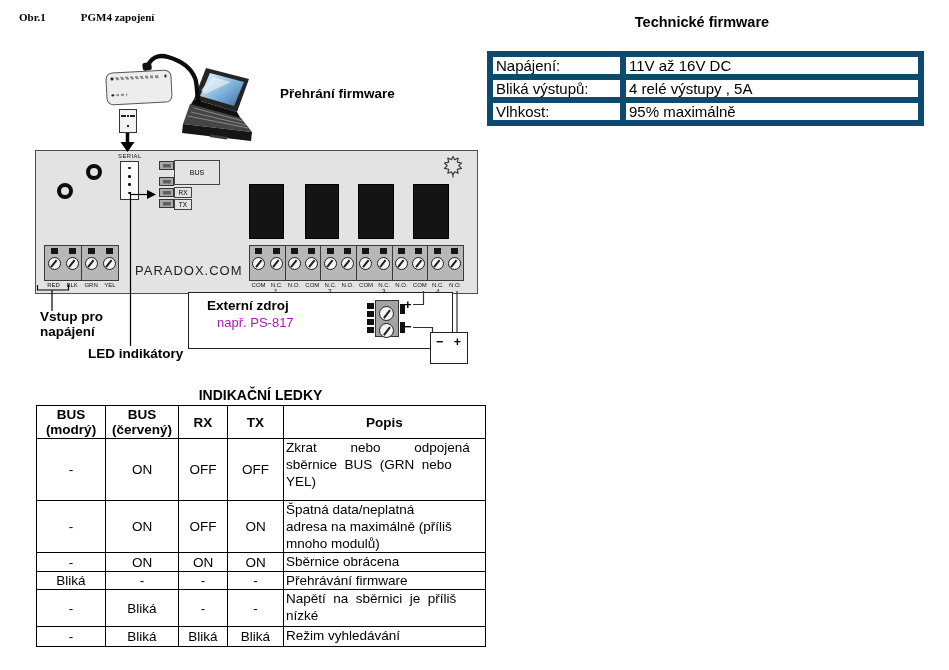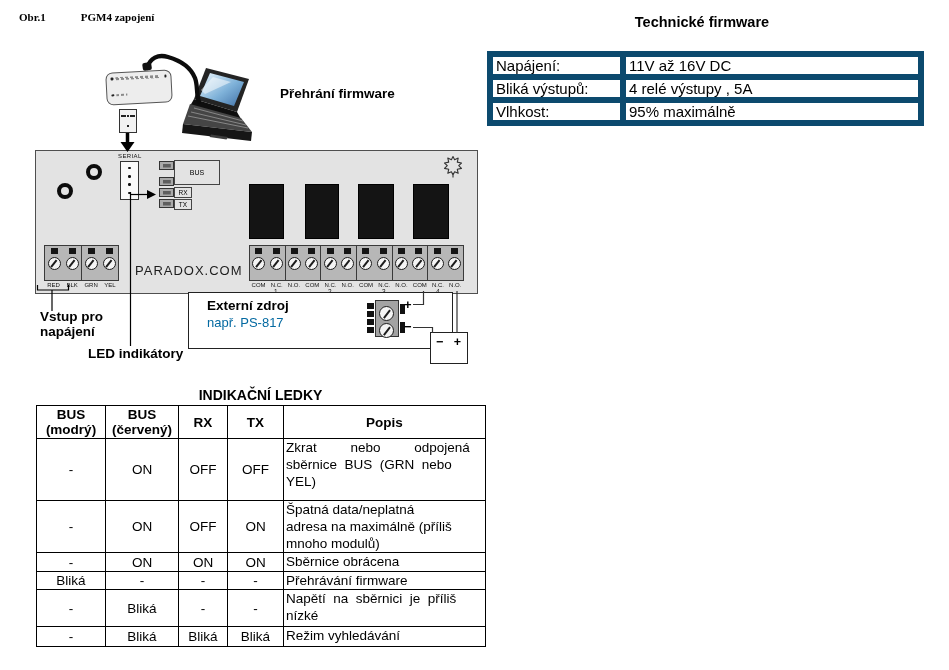--- a/index.html
+++ b/index.html
@@ -44,21 +44,21 @@
   .gdigit{position:absolute;top:137px;font-size:6.5px;color:#111;}
 
   
   .power-label{left:40px;top:309px;font-size:13.5px;font-weight:bold;line-height:15px;white-space:pre-line;}
   .ledind-label{left:88px;top:346px;font-size:13.5px;font-weight:bold;}
   .fw-label{left:280px;top:86px;font-size:13.5px;font-weight:bold;}
 
   
   .extbox{left:188px;top:292px;width:227px;height:55px;border:1.2px solid #222;background:#fff;z-index:2;padding-left:36px;}
   .extbox .tt{position:absolute;left:18px;top:5px;font-size:13.5px;font-weight:bold;}
-  .extbox .st{position:absolute;left:18px;top:22px;font-size:13px;color:#0369a1;}
+  .extbox .st{position:absolute;left:28px;top:22px;font-size:13px;color:#a21caf;}
   .supply-body{position:absolute;left:186px;top:7px;width:24px;height:37px;background:#a3a3a3;border:1px solid #333;box-sizing:border-box;}
   .supply-pin{position:absolute;left:178px;width:7px;height:6px;background:#111;}
   .supply-bar{position:absolute;left:211px;width:5px;background:#111;}
   .sign{position:absolute;font-size:13px;font-weight:bold;}
   .battbox{left:430px;top:332px;width:36px;height:30px;border:1.2px solid #222;background:#fff;z-index:2;}
   .battbox .sign{font-size:12.5px;}
 
   
   .device{left:106px;top:71px;width:64px;height:31px;background:#ededed;border:1.3px solid #555;border-radius:7px;
           transform:rotate(-3deg);z-index:4;}

